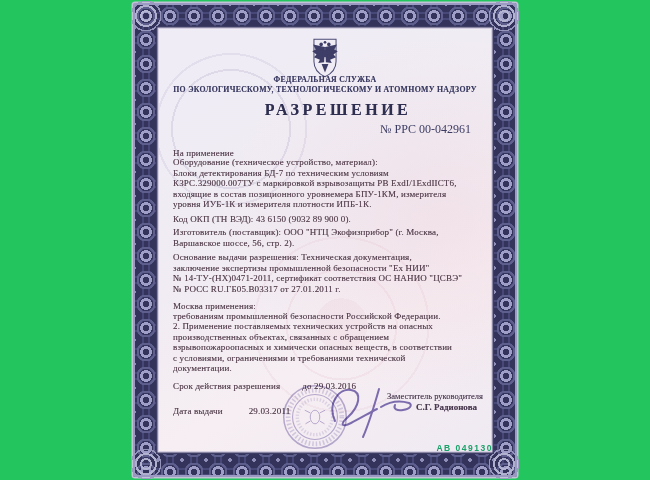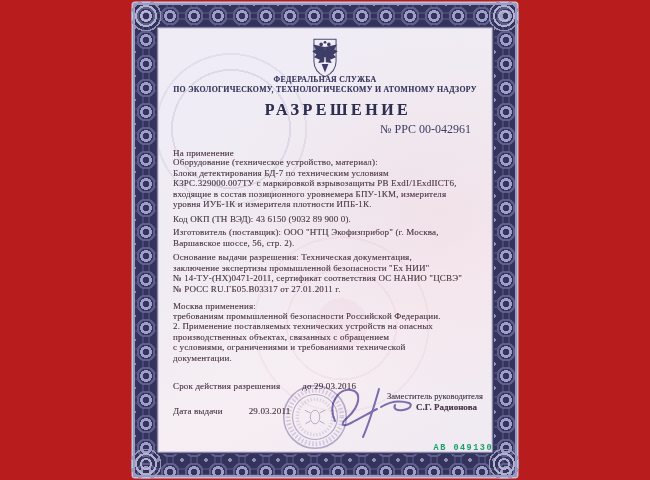--- a/index.html
+++ b/index.html
@@ -1,21 +1,21 @@
 <!DOCTYPE html>
 <html><head>
 <meta charset="utf-8">
 <style>
   html,body{margin:0;padding:0;}
   body{
     width:650px;height:480px;background:#ffffff;
     font-family:"Liberation Serif","DejaVu Serif",serif;
     -webkit-font-smoothing:antialiased;
   }
-  .page{position:relative;width:650px;height:480px;background:#b91c1c;overflow:hidden;}
+  .page{position:relative;width:650px;height:480px;background:#22c55e;overflow:hidden;}
   .doc{position:absolute;left:133px;top:3px;width:384px;height:474px;}
 
   
   .frame{
     position:absolute;inset:0;border-radius:2px;
     background-color:#33335b;
     background-image:
       radial-gradient(circle, rgba(51,51,91,0) 0 3.5px, #9e9ec8 3.5px 6px, rgba(51,51,91,0) 6px 7.5px, #5f5f8e 7.5px 9.5px, rgba(51,51,91,0) 9.5px),
       radial-gradient(circle, #8e8eb8 0 1.8px, rgba(51,51,91,0) 1.8px 8px, #484878 8px 10.5px, rgba(51,51,91,0) 10.5px);
     background-size:24px 24px,24px 24px;
@@ -64,21 +64,21 @@
 
   .sig-pos{position:absolute;right:8px;top:362px;font-size:8.5px;color:#4a3a50;
     text-align:right;text-shadow:0 0 .5px rgba(74,58,80,.5);}
   .sig-name{position:absolute;right:14px;top:373px;font-size:9px;font-weight:bold;color:#4a3a50;
     text-align:right;text-shadow:0 0 .5px rgba(74,58,80,.5);}
 
   .stamp{position:absolute;left:122px;top:354px;width:68px;height:68px;opacity:.52;mix-blend-mode:multiply;}
   .signature{position:absolute;left:164px;top:352px;width:100px;height:66px;mix-blend-mode:multiply;}
 
   .serial{position:absolute;right:-2px;top:414px;
-    font-family:Liberation Mono, monospace;
+    font-family:Liberation Sans, sans-serif;
     font-size:8.5px;font-weight:bold;letter-spacing:1.5px;color:#18a168;}
 </style>
 </head>
 <body>
 
 <div class="page">
   <div class="doc">
 
     <div class="frame"></div>
     <div class="corner c-tl"></div>
@@ -134,20 +134,21 @@
         <div>№ 14-ТУ-(НХ)0471-2011, сертификат соответствия ОС НАНИО "ЦСВЭ"</div>
         <div>№ РОСС RU.ГБ05.В03317 от 27.01.2011 г.</div>
       </div>
 
       <div class="blk b-cond-title">Москва применения:</div>
 
       <div class="blk b-cond">
         <div>требованиям промышленной безопасности Российской Федерации.</div>
         <div>2. Применение поставляемых технических устройств на опасных</div>
         <div>производственных объектах, связанных с обращением</div>
+        <div>взрывопожароопасных и химически опасных веществ, в соответствии</div>
         <div>с условиями, ограничениями и требованиями технической</div>
         <div>документации.</div>
       </div>
 
       <div class="blk b-valid">
         <span>Срок действия разрешения</span><span class="gap22"></span><span>до 29.03.2016</span>
       </div>
 
       <div class="blk b-issue">
         <span>Дата выдачи</span><span class="gap26"></span><span>29.03.2011</span>

